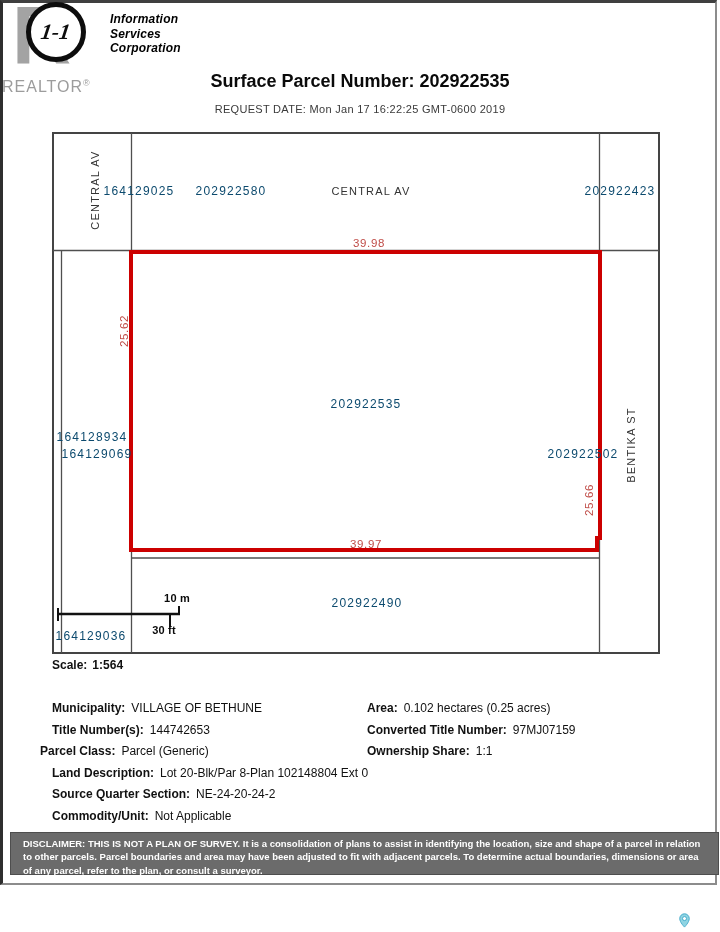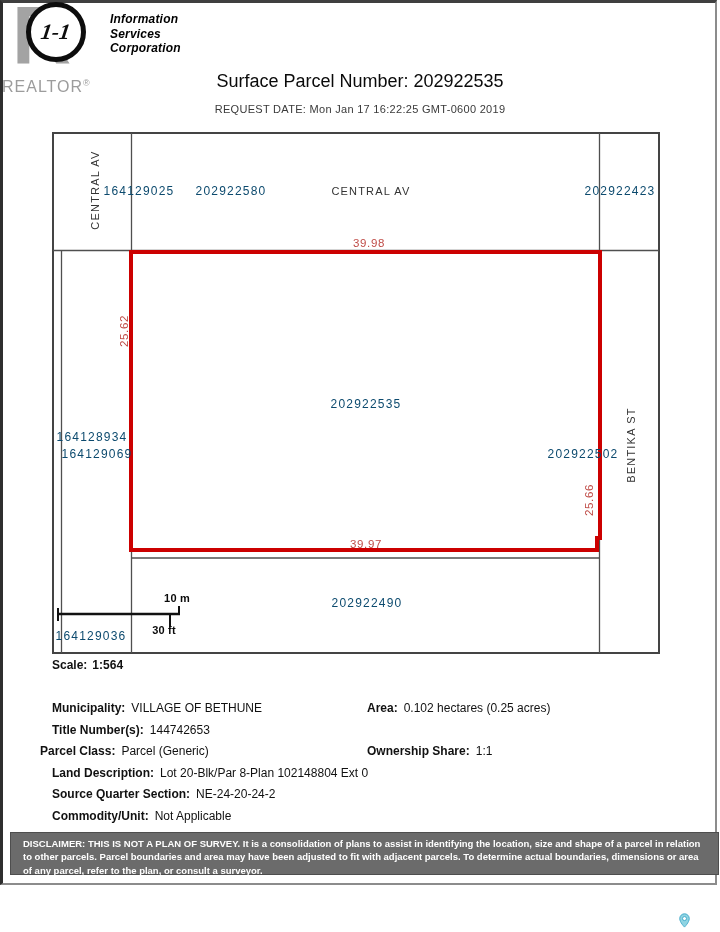--- a/index.html
+++ b/index.html
@@ -13,21 +13,21 @@
           color:#a3a3a3;line-height:1;letter-spacing:-2px;}
   .logo-circle{position:absolute;left:26px;top:2px;width:50px;height:50px;background:#fff;
           border:5px solid #0d0d0d;border-radius:50%;display:flex;align-items:center;justify-content:center;}
   .logo-mono{font-family:"Liberation Serif",serif;font-style:italic;font-weight:bold;
           font-size:22px;color:#0d0d0d;transform:skewX(-8deg);}
   .logo-realtor{position:absolute;left:2px;top:78px;font-size:16px;color:#9c9c9c;letter-spacing:1px;}
   .logo-realtor sup{font-size:9px;}
   .org{position:absolute;left:110px;top:12px;font-size:12px;font-weight:bold;font-style:italic;
        line-height:14.5px;color:#000;letter-spacing:0.2px;}
   .title{position:absolute;left:0;top:71px;width:720px;text-align:center;
-         font-size:18px;font-weight:normal;color:#0a0a0a;}
+         font-size:18px;font-weight:bold;color:#0a0a0a;}
   .reqdate{position:absolute;left:0;top:103px;width:720px;text-align:center;
          font-size:11px;color:#3a3a3a;letter-spacing:0.3px;}
   
   .map-svg{position:absolute;left:0;top:0;width:720px;height:932px;z-index:1;pointer-events:none;}
   .map-label{position:absolute;transform:translate(-50%,-50%);font-size:12px;color:#0c4a6e;
          letter-spacing:1.2px;white-space:nowrap;z-index:2;}
   .rot{transform:translate(-50%,-50%) rotate(-90deg);}
   .street{font-size:11px;letter-spacing:1.2px;color:#333;}
   .dim{font-size:11.5px;color:#bf4a45;letter-spacing:0.6px;}
   .sb-label{font-size:11px;font-weight:bold;color:#0a0a0a;letter-spacing:0.2px;}
@@ -117,20 +117,23 @@
   </div>
   <div class="drow" style="left:52px;top:787px;">
     <span class="dlabel">Source Quarter Section:</span><span class="dvalue">NE-24-20-24-2</span>
   </div>
   <div class="drow" style="left:52px;top:809px;">
     <span class="dlabel">Commodity/Unit:</span><span class="dvalue">Not Applicable</span>
   </div>
   <div class="drow" style="left:367px;top:701px;">
     <span class="dlabel">Area:</span><span class="dvalue">0.102 hectares (0.25 acres)</span>
   </div>
+  <div class="drow" style="left:367px;top:723px;">
+    <span class="dlabel">Converted Title Number:</span><span class="dvalue">97MJ07159</span>
+  </div>
   <div class="drow" style="left:367px;top:744px;">
     <span class="dlabel">Ownership Share:</span><span class="dvalue">1:1</span>
   </div>
 
   <div class="disclaimer">DISCLAIMER: THIS IS NOT A PLAN OF SURVEY. It is a consolidation of plans to assist in identifying the location, size and shape of a parcel in relation to other parcels.  Parcel boundaries and area may have been adjusted to fit with adjacent parcels. To determine actual boundaries, dimensions or area of any parcel, refer to the plan, or consult a surveyor.</div>
 
   <svg class="pin" width="11" height="15" viewBox="0 0 12 16">
     <path d="M6 0.7 C3.1 0.7 0.8 3 0.8 5.9 C0.8 10 6 15.2 6 15.2 C6 15.2 11.2 10 11.2 5.9 C11.2 3 8.9 0.7 6 0.7 Z M6 8.1 A2.2 2.2 0 1 1 6 3.7 A2.2 2.2 0 0 1 6 8.1 Z" fill="#8fd4e2" stroke="#3fa9c9" stroke-width="1" fill-rule="evenodd"></path>
   </svg>
 </div>

